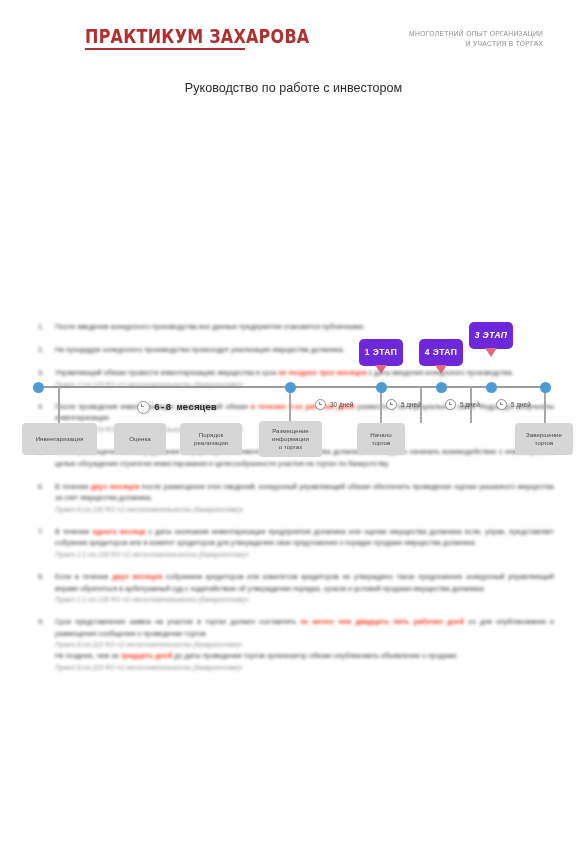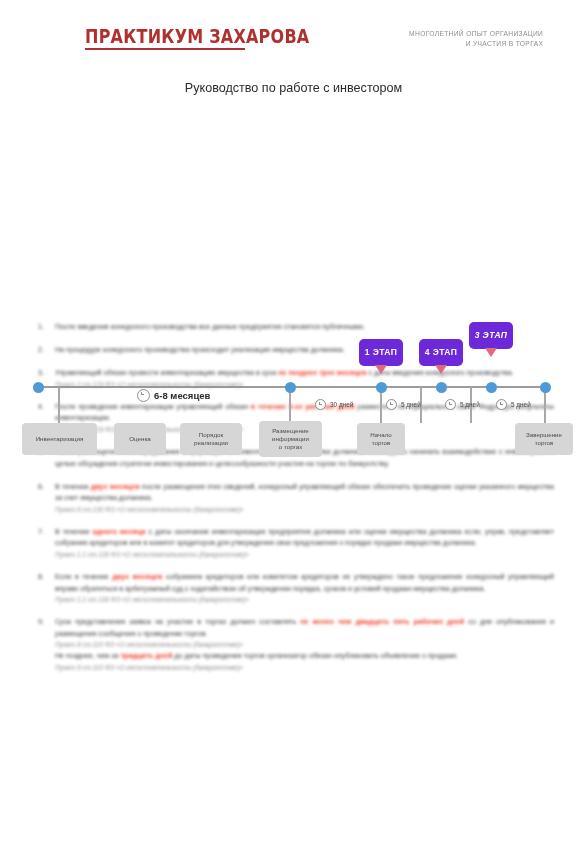--- a/index.html
+++ b/index.html
@@ -255,21 +255,21 @@
   <div class="stage-badge" style="left:381px; top:174px;">
     <span>1 ЭТАП</span>
   </div>
   <div class="stage-badge" style="left:441px; top:174px;">
     <span>4 ЭТАП</span>
   </div>
   <div class="stage-badge" style="left:491px; top:157px;font-style:italic;">
     <span>3 ЭТАП</span>
   </div>
 
-  <div class="dur dur-big" style="left:137px; top:224px;">
+  <div class="dur dur-big" style="left:137px; top:236px;font-family:Liberation Mono, monospace;">
     <span class="clock"></span>
     <span>6-8 месяцев</span>
   </div>
   <div class="dur dur-sm" style="left:315px; top:234px;">
     <span class="clock"></span>
     <span>30 дней</span>
   </div>
   <div class="dur dur-sm" style="left:386px; top:234px;">
     <span class="clock"></span>
     <span>5 дней</span>

